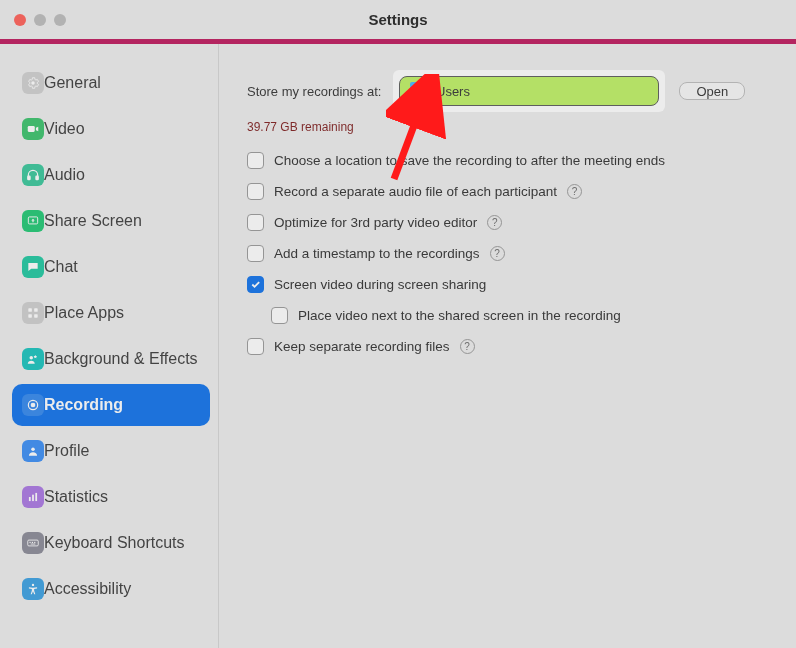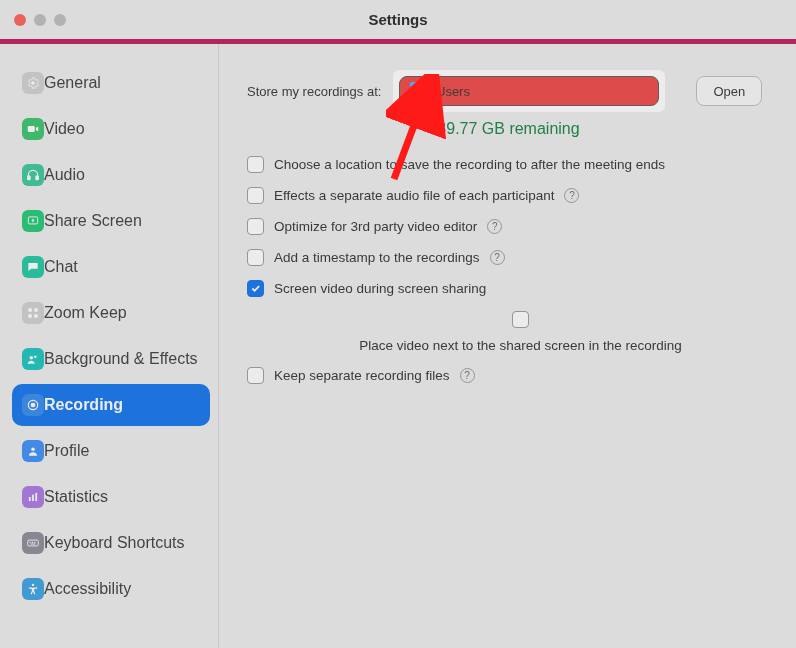--- a/index.html
+++ b/index.html
@@ -109,21 +109,21 @@
   }
   .path-field {
     display: flex;
     align-items: center;
     gap: 6px;
     width: 260px;
     height: 30px;
     border: 1.5px solid #5a5a5a;
     border-radius: 8px;
     padding: 0 10px;
-    background: #ef4444;
+    background: #bef264;
   }
   .path-field input {
     border: none;
     outline: none;
     flex: 1;
     font-size: 13px;
     color: #333;
     background: transparent;
   }
   .folder-glyph {
@@ -134,44 +134,43 @@
   }
   .folder-glyph::before {
     content: "";
     position: absolute;
     top: -3px; left: 0;
     width: 8px; height: 4px;
     background: #45b6ff;
     border-radius: 2px 2px 0 0;
   }
   .open-btn {
-    height: 30px;
+    height: 18px;
     padding: 0 16px;
     border: 1px solid #bdbdbd;
     border-radius: 8px;
     background: #f7f7f7;
     cursor: pointer;
     font-size: 13px;
     color: #333;
-    margin-left: 23px;
+    margin-left: 6px;
   }
   .remaining {
-    font-size: 16px;
-    color: #15803d;
+    font-size: 12px;
+    color: #7f1d1d;
     margin-top: 8px;
     margin-bottom: 18px;
-    text-align: center;
   }
   .opts { display: flex; flex-direction: column; gap: 14px; }
   .opt-row {
     display: flex;
     align-items: center;
     gap: 10px;
   }
-  .opt-row.indent { margin-left: 24px; flex-direction: column; }
+  .opt-row.indent { margin-left: 24px; }
   .cb {
     width: 17px; height: 17px;
     border: 1.5px solid #9a9a9a;
     border-radius: 4px;
     display: inline-flex;
     align-items: center;
     justify-content: center;
     background: #fff;
     cursor: pointer;
     flex-shrink: 0;
@@ -281,21 +280,21 @@
 
     <div class="nav-item">
       <span class="nav-icon ic-apps">
         <svg viewBox="0 0 24 24" fill="currentColor">
             <rect x="4" y="4" width="6" height="6" rx="1"></rect>
             <rect x="14" y="4" width="6" height="6" rx="1"></rect>
             <rect x="4" y="14" width="6" height="6" rx="1"></rect>
             <rect x="14" y="14" width="6" height="6" rx="1"></rect>
           </svg>
       </span>
-      <span>Zoom Keep</span>
+      <span>Place Apps</span>
     </div>
 
     <div class="nav-item">
       <span class="nav-icon ic-bgfx">
         <svg viewBox="0 0 24 24" fill="currentColor">
             <circle cx="9" cy="10" r="3"></circle>
             <path d="M3 20c0-3 3-5 6-5s6 2 6 5z"></path>
             <path d="M16 5l1 2 2 .3-1.5 1.5.4 2-1.9-1-1.9 1 .4-2L13 7.3 15 7z"></path>
           </svg>
       </span>
@@ -377,21 +376,21 @@
 
     <div class="opts">
 
       <div class="opt-row">
         <span class="cb"></span>
         <span class="opt-label">Choose a location to save the recording to after the meeting ends</span>
       </div>
 
       <div class="opt-row">
         <span class="cb"></span>
-        <span class="opt-label">Effects a separate audio file of each participant</span>
+        <span class="opt-label">Record a separate audio file of each participant</span>
         <span class="help">?</span>
       </div>
 
       <div class="opt-row">
         <span class="cb"></span>
         <span class="opt-label">Optimize for 3rd party video editor</span>
         <span class="help">?</span>
       </div>
 
       <div class="opt-row">

